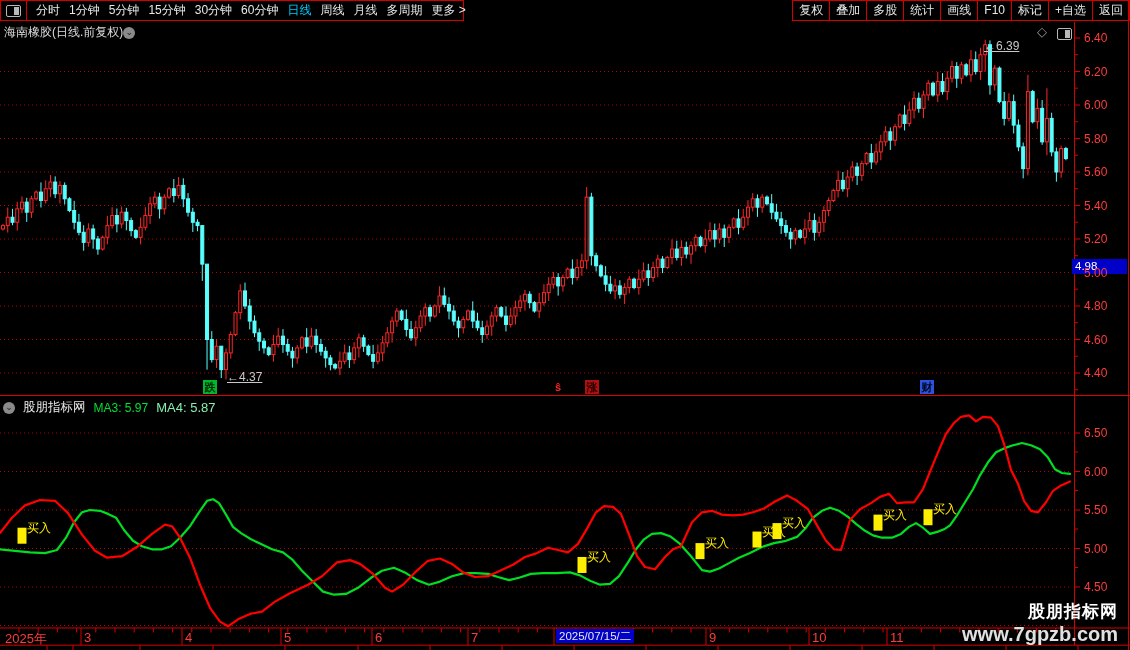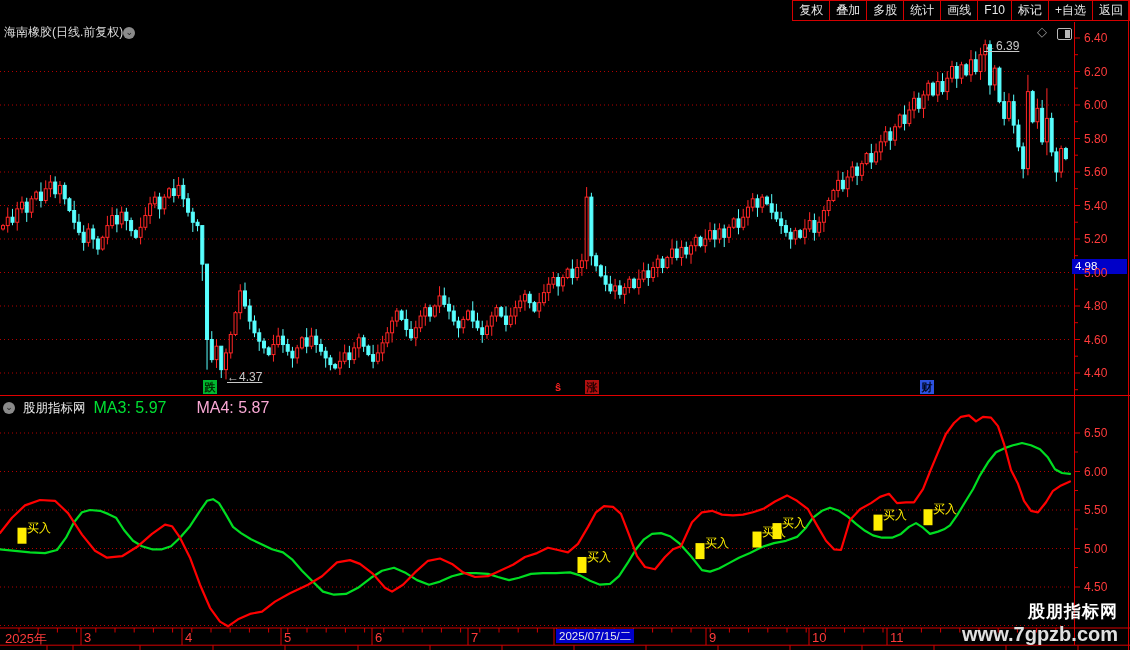--- a/index.html
+++ b/index.html
@@ -29,22 +29,22 @@
   
   .axis-label{position:absolute;width:48px;text-align:left;color:#ff3b3b;font-size:12px;}
   .month-label{position:absolute;color:#ff3b3b;font-size:13px;top:630px;white-space:nowrap;}
   #price-tag{background:#0000c8;color:#fff;font-size:11.5px;line-height:15px;
      width:52px;height:15px;padding-left:3px;}
   #date-tag{background:#0000c8;color:#e8e8e8;font-size:11.5px;line-height:14px;height:14px;
      padding:0 3px;white-space:nowrap;}
   
   #p2-header{left:3px;top:399px;display:flex;align-items:center;gap:8px;}
   #p2-source{color:#e8e8e8;font-size:12.5px;}
-  #p2-ma3{color:#00e033;font-size:16px;}
-  #p2-ma4{color:#f9a8d4;font-size:16px;margin-left:22px;}
+  #p2-ma3{color:#00e033;font-size:12px;}
+  #p2-ma4{color:#86efac;font-size:13px;}
   
   .annot{position:absolute;color:#c8c8c8;font-size:12px;white-space:nowrap;text-decoration:underline;}
   .badge{position:absolute;width:14px;height:14px;font-size:11px;line-height:14px;
      text-align:center;font-weight:bold;}
   .buy-label{position:absolute;color:#ffee00;font-size:12px;white-space:nowrap;}
   
   #wm1{right:12px;top:600px;color:#ffffff;font-size:17px;font-weight:bold;letter-spacing:1px;}
   #wm2{right:12px;top:623px;color:#e0e0e0;font-size:20px;font-weight:bold;}
   
   #diamond-icon{left:1037px;top:24px;color:#999;font-size:13px;}
@@ -647,20 +647,36 @@
     <line x1="646" y1="645.2" x2="646" y2="650" stroke="#d40000"></line>
     <line x1="718" y1="645.2" x2="718" y2="650" stroke="#d40000"></line>
     <line x1="790" y1="645.2" x2="790" y2="650" stroke="#d40000"></line>
     <line x1="862" y1="645.2" x2="862" y2="650" stroke="#d40000"></line>
     <line x1="934" y1="645.2" x2="934" y2="650" stroke="#d40000"></line>
     <line x1="1006" y1="645.2" x2="1006" y2="650" stroke="#d40000"></line>
     <line x1="1078" y1="645.2" x2="1078" y2="650" stroke="#d40000"></line>
   </svg>
 
 <div id="menubar" class="abs">
+  <div id="menu-left" class="abs">
+    <span class="icon-wrap">
+        <span class="panel-icon"></span>
+      </span>
+  <span class="menu-item">分时</span>
+      <span class="menu-item">1分钟</span>
+      <span class="menu-item">5分钟</span>
+      <span class="menu-item">15分钟</span>
+      <span class="menu-item">30分钟</span>
+      <span class="menu-item">60分钟</span>
+      <span class="menu-item active">日线</span>
+      <span class="menu-item">周线</span>
+      <span class="menu-item">月线</span>
+      <span class="menu-item">多周期</span>
+      <span class="menu-item">更多 &gt;</span>
+    </div>
   <div id="menu-right" class="abs">
       <span class="menu-cell">复权</span>
       <span class="menu-cell">叠加</span>
       <span class="menu-cell">多股</span>
       <span class="menu-cell">统计</span>
       <span class="menu-cell">画线</span>
       <span class="menu-cell">F10</span>
       <span class="menu-cell">标记</span>
       <span class="menu-cell">+自选</span>
       <span class="menu-cell">返回</span>

